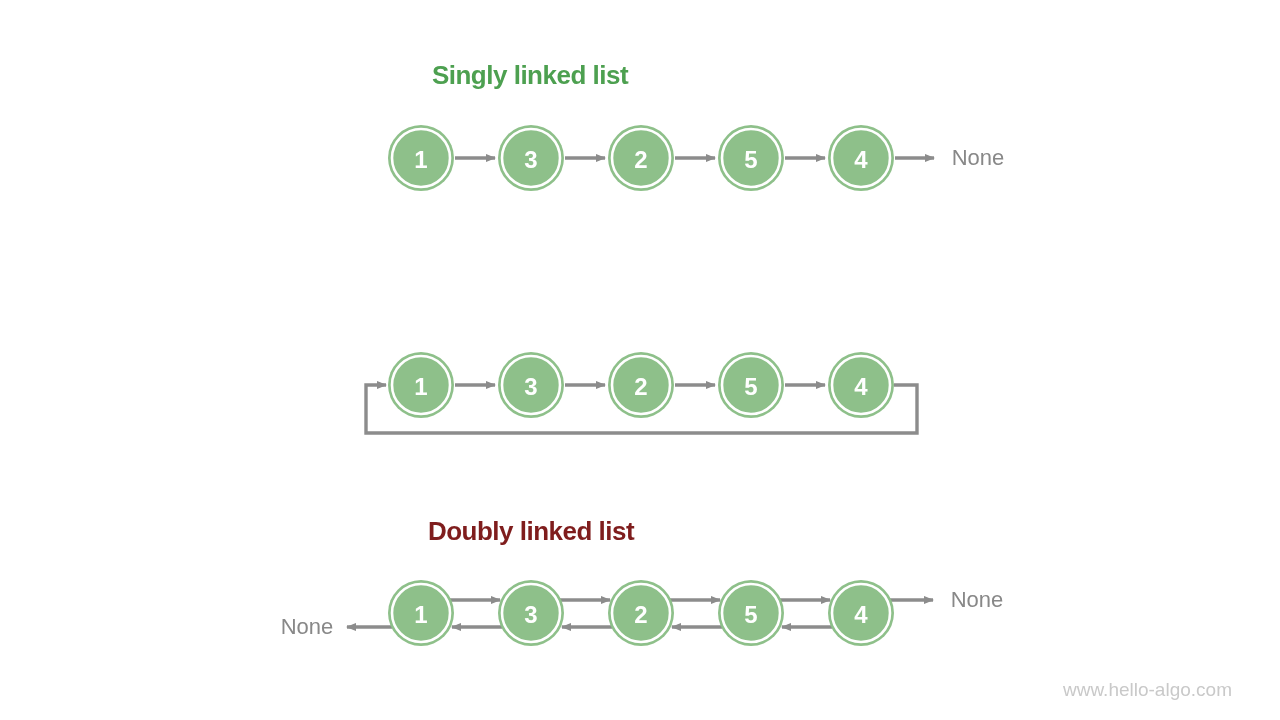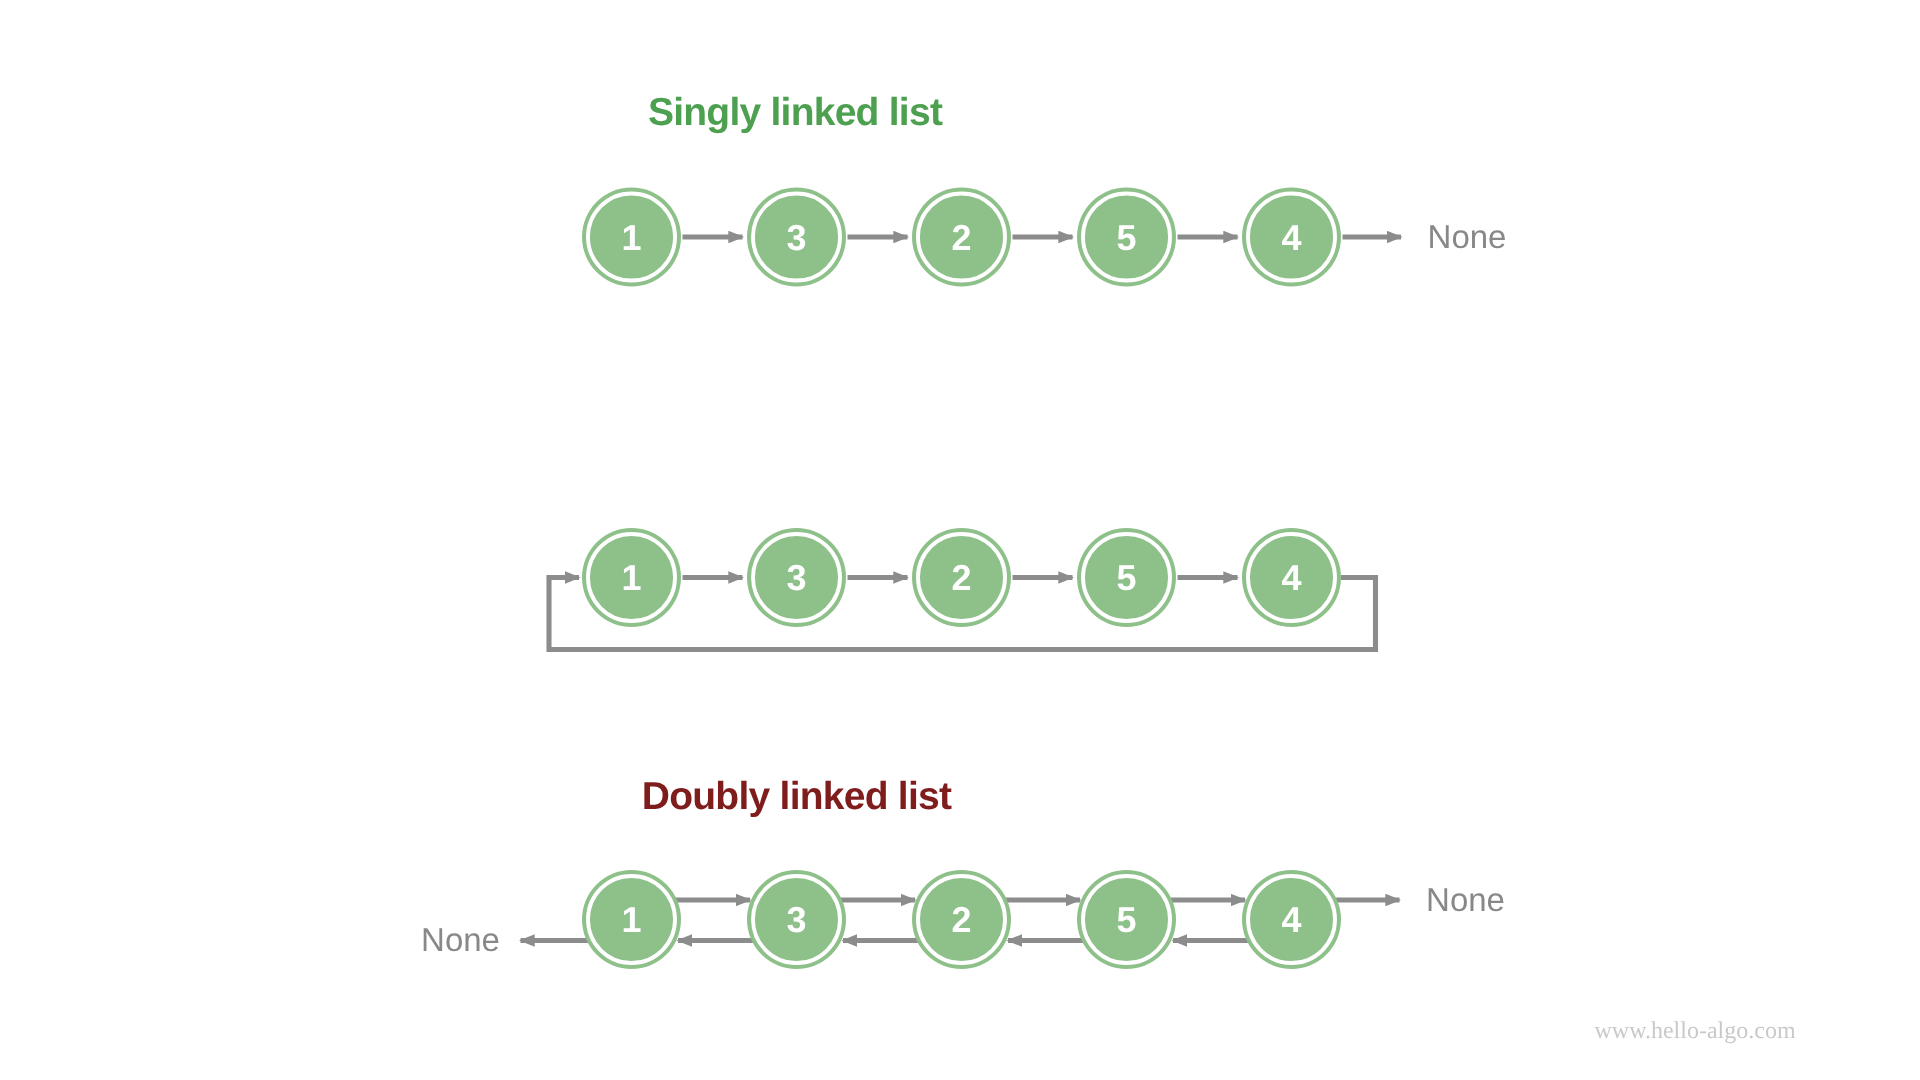--- a/index.html
+++ b/index.html
@@ -27,22 +27,22 @@
   .none-label {
     position: absolute;
     transform: translate(-50%, -50%);
     font-size: 22px;
     white-space: nowrap;
   }
   .watermark {
     position: absolute;
     top: 679px;
     left: 1063px;
-    font-family: Liberation Serif, serif;
-    font-size: 16px;
+    font-family: Liberation Sans, sans-serif;
+    font-size: 19px;
     white-space: nowrap;
   }
   svg#diagram {
     position: absolute;
     top: 0;
     left: 0;
   }
   .node-value {
     font-family: "Liberation Sans", sans-serif;
     font-weight: bold;

